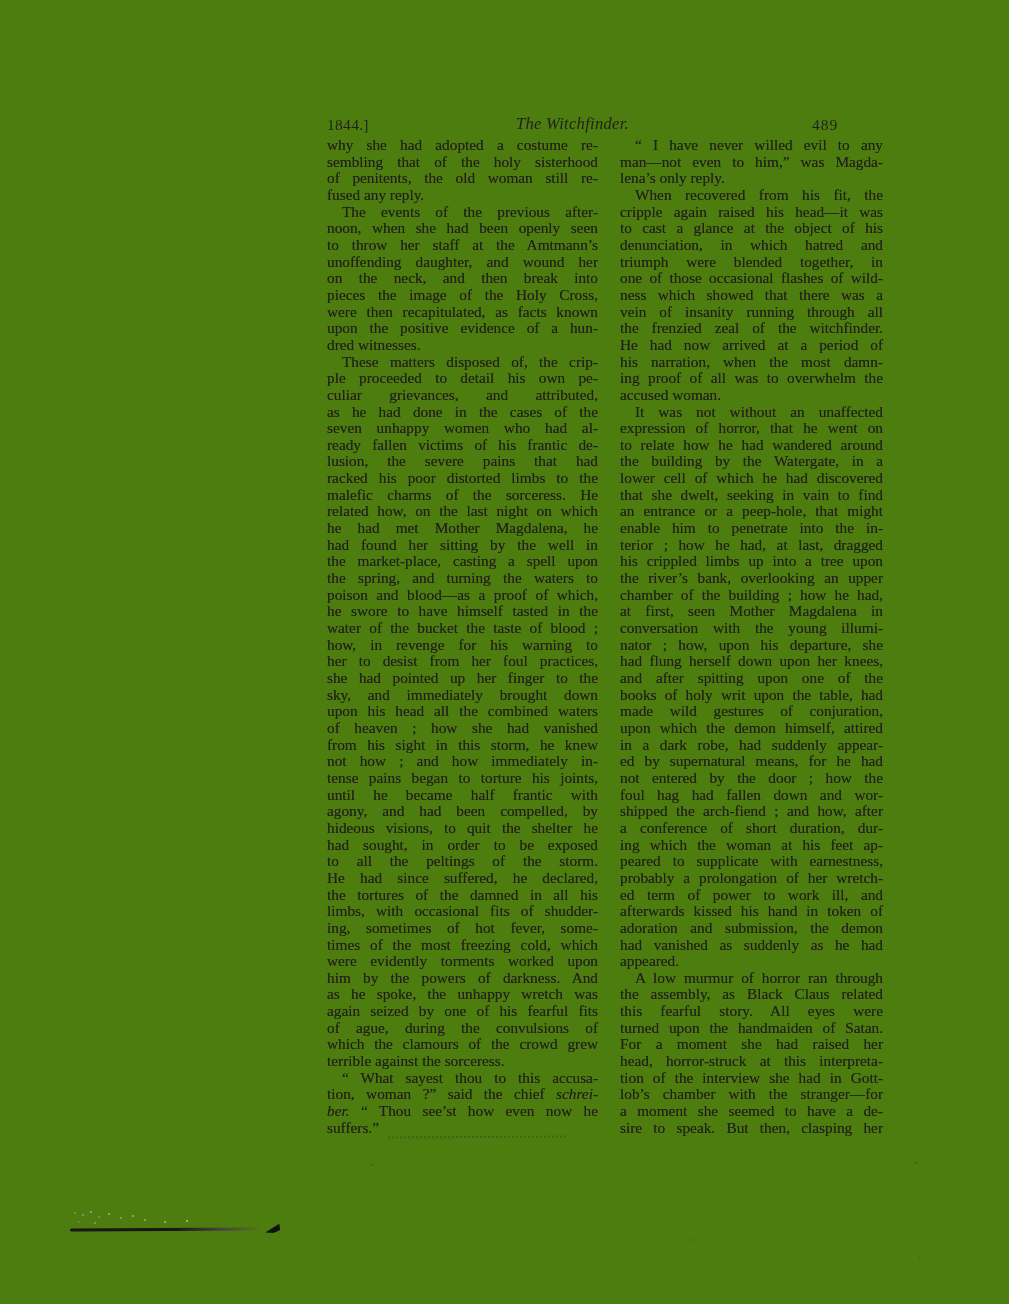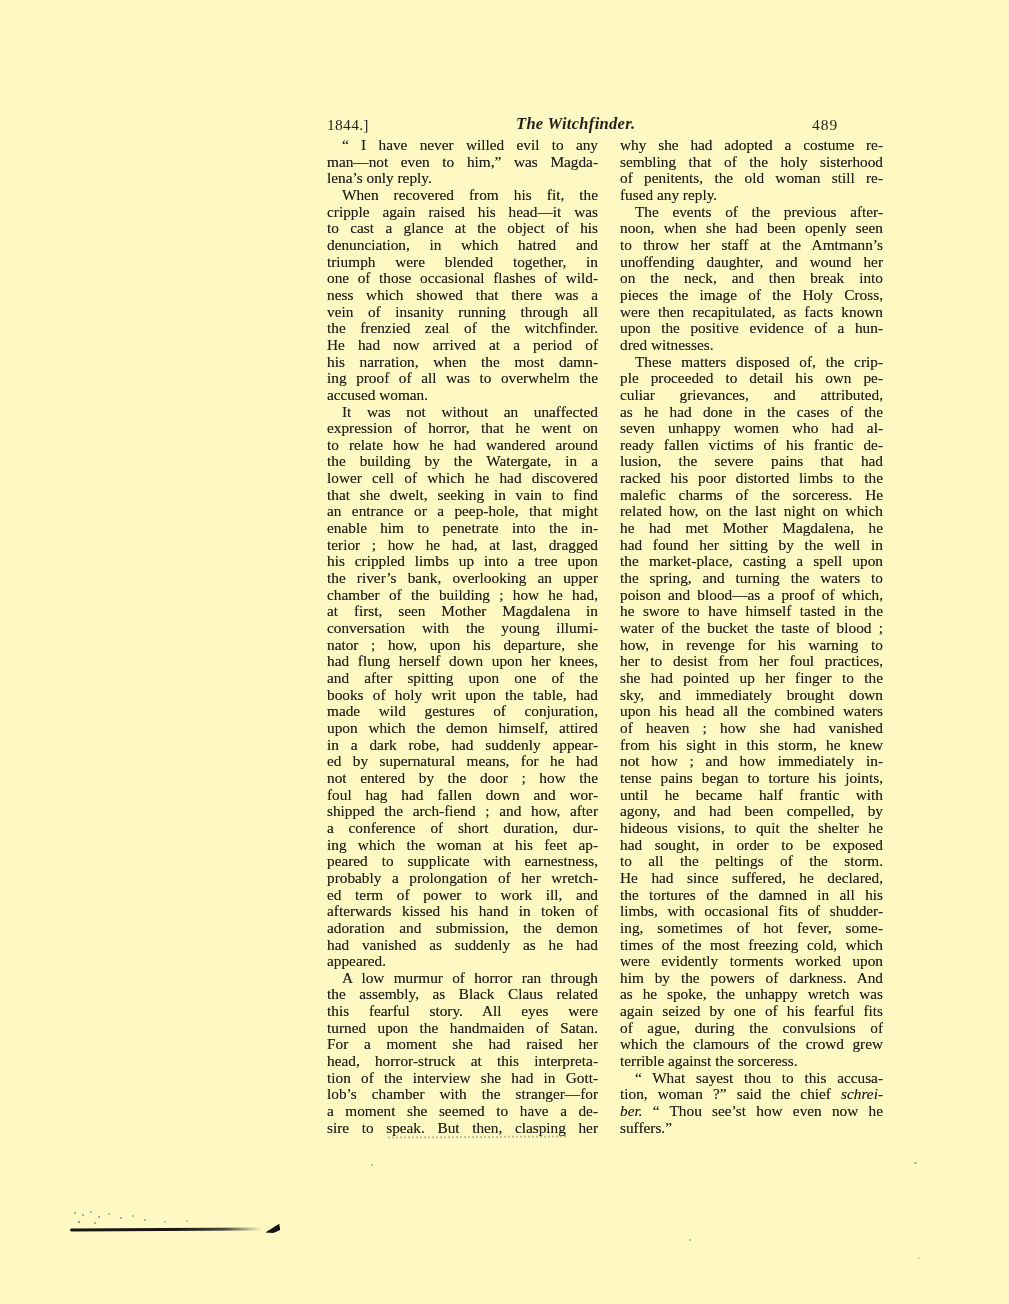--- a/index.html
+++ b/index.html
@@ -1,26 +1,26 @@
 <!DOCTYPE html>
 <html><head>
 <meta charset="utf-8">
 <style>
   html,body{margin:0;padding:0;background:#e9e9e7;}
   .sheet{
     position:relative;
     width:1009px;height:1304px;
-    background:#fef9c3;
+    background:#4d7c0f;
     font-family:"Liberation Serif","DejaVu Serif",serif;
     color:#221f1c;
     overflow:hidden;
   }
   
   .hdr-date{position:absolute;left:327px;top:116px;font-size:15.5px;letter-spacing:.3px;}
-  .hdr-title{position:absolute;left:516px;top:114px;font-size:16.5px;font-style:italic;letter-spacing:.3px;font-weight:bold;}
+  .hdr-title{position:absolute;left:516px;top:114px;font-size:16.5px;font-style:italic;letter-spacing:.3px;}
   .hdr-page{position:absolute;left:812px;top:116px;font-size:15.5px;letter-spacing:1px;}
   
   .columns{
     position:absolute;left:327px;top:137px;width:556px;
     display:flex;gap:22px;
   }
   .col{width:271px;}
   .col:last-child{width:263px;}
   .line{
     font-size:15.3px;
@@ -65,20 +65,82 @@
 </head>
 <body>
 
 <div class="sheet">
 
   <span class="hdr-date">1844.]</span>
   <span class="hdr-title">The Witchfinder.</span>
   <span class="hdr-page">489</span>
 
   <div class="columns">
+      <div class="col">
+        <div class="line">why she had adopted a costume re-</div>
+        <div class="line">sembling that of the holy sisterhood</div>
+        <div class="line">of penitents, the old woman still re-</div>
+        <div class="line last">fused any reply.</div>
+        <div class="line indent">The events of the previous after-</div>
+        <div class="line">noon, when she had been openly seen</div>
+        <div class="line">to throw her staff at the Amtmann’s</div>
+        <div class="line">unoffending daughter, and wound her</div>
+        <div class="line">on the neck, and then break into</div>
+        <div class="line">pieces the image of the Holy Cross,</div>
+        <div class="line">were then recapitulated, as facts known</div>
+        <div class="line">upon the positive evidence of a hun-</div>
+        <div class="line last">dred witnesses.</div>
+        <div class="line indent">These matters disposed of, the crip-</div>
+        <div class="line">ple proceeded to detail his own pe-</div>
+        <div class="line">culiar grievances, and attributed,</div>
+        <div class="line">as he had done in the cases of the</div>
+        <div class="line">seven unhappy women who had al-</div>
+        <div class="line">ready fallen victims of his frantic de-</div>
+        <div class="line">lusion, the severe pains that had</div>
+        <div class="line">racked his poor distorted limbs to the</div>
+        <div class="line">malefic charms of the sorceress. He</div>
+        <div class="line">related how, on the last night on which</div>
+        <div class="line">he had met Mother Magdalena, he</div>
+        <div class="line">had found her sitting by the well in</div>
+        <div class="line">the market-place, casting a spell upon</div>
+        <div class="line">the spring, and turning the waters to</div>
+        <div class="line">poison and blood—as a proof of which,</div>
+        <div class="line">he swore to have himself tasted in the</div>
+        <div class="line">water of the bucket the taste of blood ;</div>
+        <div class="line">how, in revenge for his warning to</div>
+        <div class="line">her to desist from her foul practices,</div>
+        <div class="line">she had pointed up her finger to the</div>
+        <div class="line">sky, and immediately brought down</div>
+        <div class="line">upon his head all the combined waters</div>
+        <div class="line">of heaven ; how she had vanished</div>
+        <div class="line">from his sight in this storm, he knew</div>
+        <div class="line">not how ; and how immediately in-</div>
+        <div class="line">tense pains began to torture his joints,</div>
+        <div class="line">until he became half frantic with</div>
+        <div class="line">agony, and had been compelled, by</div>
+        <div class="line">hideous visions, to quit the shelter he</div>
+        <div class="line">had sought, in order to be exposed</div>
+        <div class="line">to all the peltings of the storm.</div>
+        <div class="line">He had since suffered, he declared,</div>
+        <div class="line">the tortures of the damned in all his</div>
+        <div class="line">limbs, with occasional fits of shudder-</div>
+        <div class="line">ing, sometimes of hot fever, some-</div>
+        <div class="line">times of the most freezing cold, which</div>
+        <div class="line">were evidently torments worked upon</div>
+        <div class="line">him by the powers of darkness. And</div>
+        <div class="line">as he spoke, the unhappy wretch was</div>
+        <div class="line">again seized by one of his fearful fits</div>
+        <div class="line">of ague, during the convulsions of</div>
+        <div class="line">which the clamours of the crowd grew</div>
+        <div class="line last">terrible against the sorceress.</div>
+        <div class="line indent">“ What sayest thou to this accusa-</div>
+        <div class="line">tion, woman ?” said the chief <em>schrei-</em></div>
+        <div class="line"><em>ber.</em> “ Thou see’st how even now he</div>
+        <div class="line last">suffers.”</div>
+      </div>
       <div class="col">
         <div class="line indent">“ I have never willed evil to any</div>
         <div class="line">man—not even to him,” was Magda-</div>
         <div class="line last">lena’s only reply.</div>
         <div class="line indent">When recovered from his fit, the</div>
         <div class="line">cripple again raised his head—it was</div>
         <div class="line">to cast a glance at the object of his</div>
         <div class="line">denunciation, in which hatred and</div>
         <div class="line">triumph were blended together, in</div>
         <div class="line">one of those occasional flashes of wild-</div>
@@ -127,82 +189,20 @@
         <div class="line">the assembly, as Black Claus related</div>
         <div class="line">this fearful story. All eyes were</div>
         <div class="line">turned upon the handmaiden of Satan.</div>
         <div class="line">For a moment she had raised her</div>
         <div class="line">head, horror-struck at this interpreta-</div>
         <div class="line">tion of the interview she had in Gott-</div>
         <div class="line">lob’s chamber with the stranger—for</div>
         <div class="line">a moment she seemed to have a de-</div>
         <div class="line">sire to speak. But then, clasping her</div>
       </div>
-      <div class="col">
-        <div class="line">why she had adopted a costume re-</div>
-        <div class="line">sembling that of the holy sisterhood</div>
-        <div class="line">of penitents, the old woman still re-</div>
-        <div class="line last">fused any reply.</div>
-        <div class="line indent">The events of the previous after-</div>
-        <div class="line">noon, when she had been openly seen</div>
-        <div class="line">to throw her staff at the Amtmann’s</div>
-        <div class="line">unoffending daughter, and wound her</div>
-        <div class="line">on the neck, and then break into</div>
-        <div class="line">pieces the image of the Holy Cross,</div>
-        <div class="line">were then recapitulated, as facts known</div>
-        <div class="line">upon the positive evidence of a hun-</div>
-        <div class="line last">dred witnesses.</div>
-        <div class="line indent">These matters disposed of, the crip-</div>
-        <div class="line">ple proceeded to detail his own pe-</div>
-        <div class="line">culiar grievances, and attributed,</div>
-        <div class="line">as he had done in the cases of the</div>
-        <div class="line">seven unhappy women who had al-</div>
-        <div class="line">ready fallen victims of his frantic de-</div>
-        <div class="line">lusion, the severe pains that had</div>
-        <div class="line">racked his poor distorted limbs to the</div>
-        <div class="line">malefic charms of the sorceress. He</div>
-        <div class="line">related how, on the last night on which</div>
-        <div class="line">he had met Mother Magdalena, he</div>
-        <div class="line">had found her sitting by the well in</div>
-        <div class="line">the market-place, casting a spell upon</div>
-        <div class="line">the spring, and turning the waters to</div>
-        <div class="line">poison and blood—as a proof of which,</div>
-        <div class="line">he swore to have himself tasted in the</div>
-        <div class="line">water of the bucket the taste of blood ;</div>
-        <div class="line">how, in revenge for his warning to</div>
-        <div class="line">her to desist from her foul practices,</div>
-        <div class="line">she had pointed up her finger to the</div>
-        <div class="line">sky, and immediately brought down</div>
-        <div class="line">upon his head all the combined waters</div>
-        <div class="line">of heaven ; how she had vanished</div>
-        <div class="line">from his sight in this storm, he knew</div>
-        <div class="line">not how ; and how immediately in-</div>
-        <div class="line">tense pains began to torture his joints,</div>
-        <div class="line">until he became half frantic with</div>
-        <div class="line">agony, and had been compelled, by</div>
-        <div class="line">hideous visions, to quit the shelter he</div>
-        <div class="line">had sought, in order to be exposed</div>
-        <div class="line">to all the peltings of the storm.</div>
-        <div class="line">He had since suffered, he declared,</div>
-        <div class="line">the tortures of the damned in all his</div>
-        <div class="line">limbs, with occasional fits of shudder-</div>
-        <div class="line">ing, sometimes of hot fever, some-</div>
-        <div class="line">times of the most freezing cold, which</div>
-        <div class="line">were evidently torments worked upon</div>
-        <div class="line">him by the powers of darkness. And</div>
-        <div class="line">as he spoke, the unhappy wretch was</div>
-        <div class="line">again seized by one of his fearful fits</div>
-        <div class="line">of ague, during the convulsions of</div>
-        <div class="line">which the clamours of the crowd grew</div>
-        <div class="line last">terrible against the sorceress.</div>
-        <div class="line indent">“ What sayest thou to this accusa-</div>
-        <div class="line">tion, woman ?” said the chief <em>schrei-</em></div>
-        <div class="line"><em>ber.</em> “ Thou see’st how even now he</div>
-        <div class="line last">suffers.”</div>
-      </div>
     </div>
 
   <div class="dot-trail"></div>
   <div class="smudge-speckles"></div>
   <div class="smudge-line"></div>
   <div class="ink-mark"></div>
   <div class="speck s1"></div>
   <div class="speck s2"></div>
   <div class="speck s3"></div>
   <div class="speck s4"></div>

